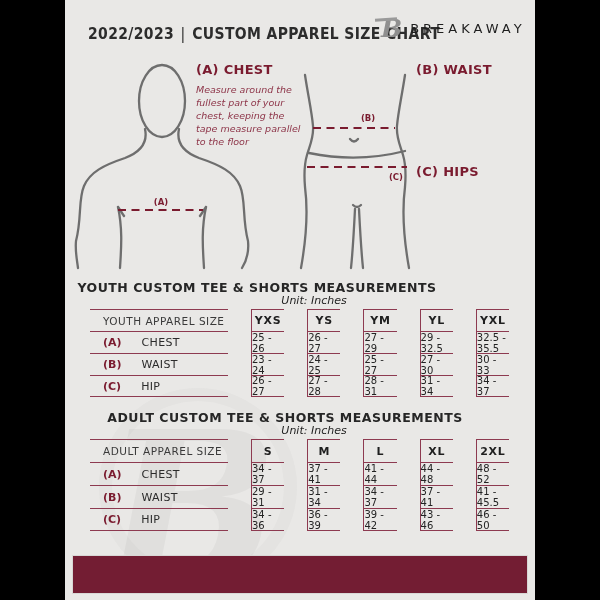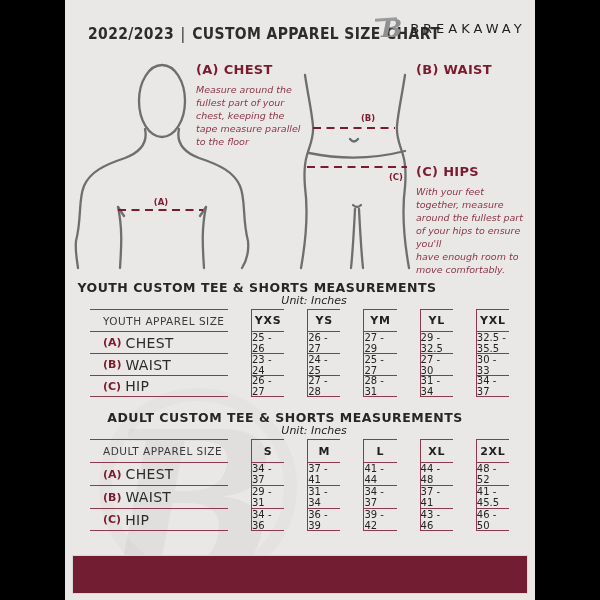--- a/index.html
+++ b/index.html
@@ -51,21 +51,21 @@
                grid-template-columns:138px repeat(5,1fr);}
   .tbl-youth{top:309px;--rh:22px;} .tbl-adult{top:439px;--rh:23px;}
   .cell{height:var(--rh);display:flex;align-items:center;justify-content:center;
         font-size:10px;color:#232323;border-top:1px solid #8d3a50;box-sizing:border-box;}
   .cell.vline{border-left:1px solid #8d3a50;margin-left:23px;}
   .cell.bb{border-bottom:1px solid #8d3a50;}
   .label-cell{justify-content:flex-start;padding-left:13px;}
   .size-head{font-weight:bold;font-size:11px;letter-spacing:.8px;color:#1f1f1f;}
   .size-label-head{font-size:10.5px;letter-spacing:.5px;color:#3a3a3a;}
   .row-pref{font-weight:bold;color:#7a1b2f;font-size:11px;}
-  .row-name{margin-left:4px;font-size:14px;color:#2b2b2b;letter-spacing:.3px;}
+  .row-name{margin-left:20px;font-size:11px;color:#2b2b2b;letter-spacing:.3px;}
 
   
   .footer-bar{position:absolute;left:8px;top:556px;width:454px;height:37px;background:#731d33;
               outline:1px solid #d8d7d5;}
 </style>
 </head>
 <body>
 
 <div class="stage">
   <div class="page">
@@ -108,27 +108,20 @@
     </svg>
 
     <div class="guide-h h-chest">(A) CHEST</div>
     <div class="guide-p p-chest">Measure around the
 fullest part of your
 chest, keeping the
 tape measure parallel
 to the floor</div>
     <div class="guide-h h-waist">(B) WAIST</div>
     <div class="guide-h h-hips">(C) HIPS</div>
-    <div class="guide-p p-hips">With your feet
-together, measure
-around the fullest part
-of your hips to ensure
-you'll
-have enough room to
-move comfortably.</div>
 
     <div class="watermark-ring"></div>
     <div class="watermark">B</div>
 
     <div class="section-title t-youth-title">YOUTH CUSTOM TEE &amp; SHORTS MEASUREMENTS</div>
     <div class="unit-line t-youth-unit">Unit: Inches</div>
     <div class="sizes-table tbl-youth">
       <div class="cell label-cell">
           <span class="size-label-head">YOUTH APPAREL SIZE</span>
         </div>

